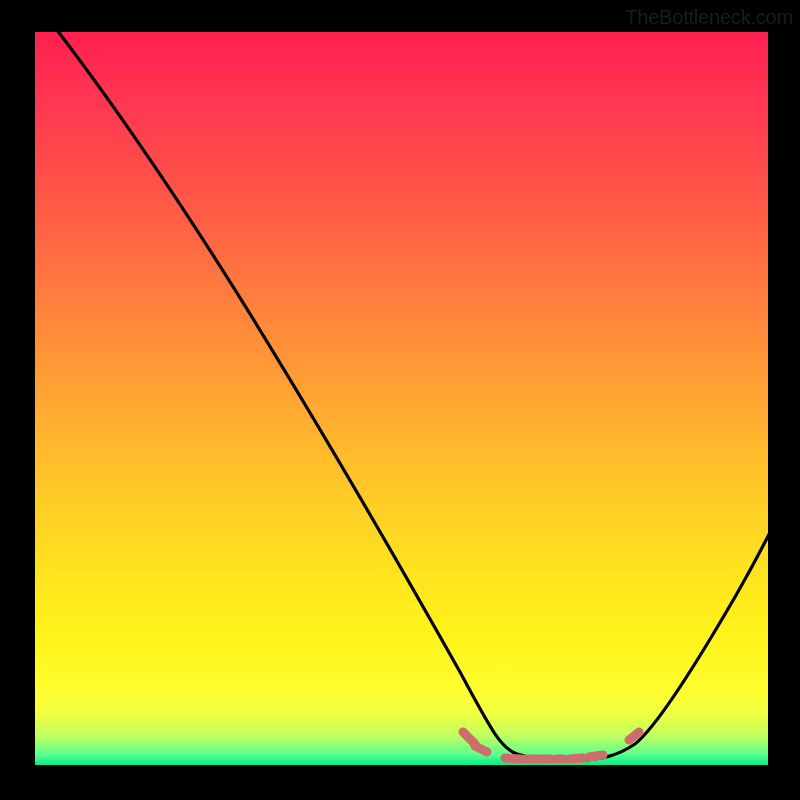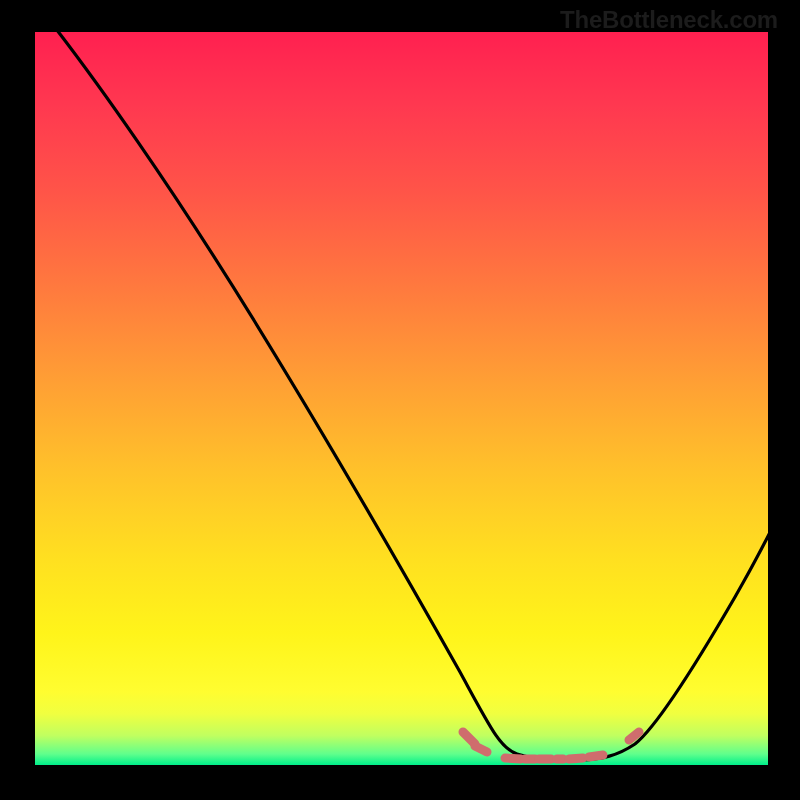--- a/index.html
+++ b/index.html
@@ -13,24 +13,24 @@
   }
   .canvas {
     position: relative;
     width: 800px;
     height: 800px;
     background: #000000;
   }
   .watermark {
     position: absolute;
     top: 6px;
-    right: 22px;
+    right: 7px;
     color: #1c1c1c;
-    font-size: 24px;
-    font-weight: 700;
+    font-size: 20px;
+    font-weight: 400;
     letter-spacing: -0.2px;
     z-index: 5;
   }
   .plot-frame {
     position: absolute;
     left: 35px;
     top: 32px;
     width: 733px;
     height: 733px;
     background: #000000;

